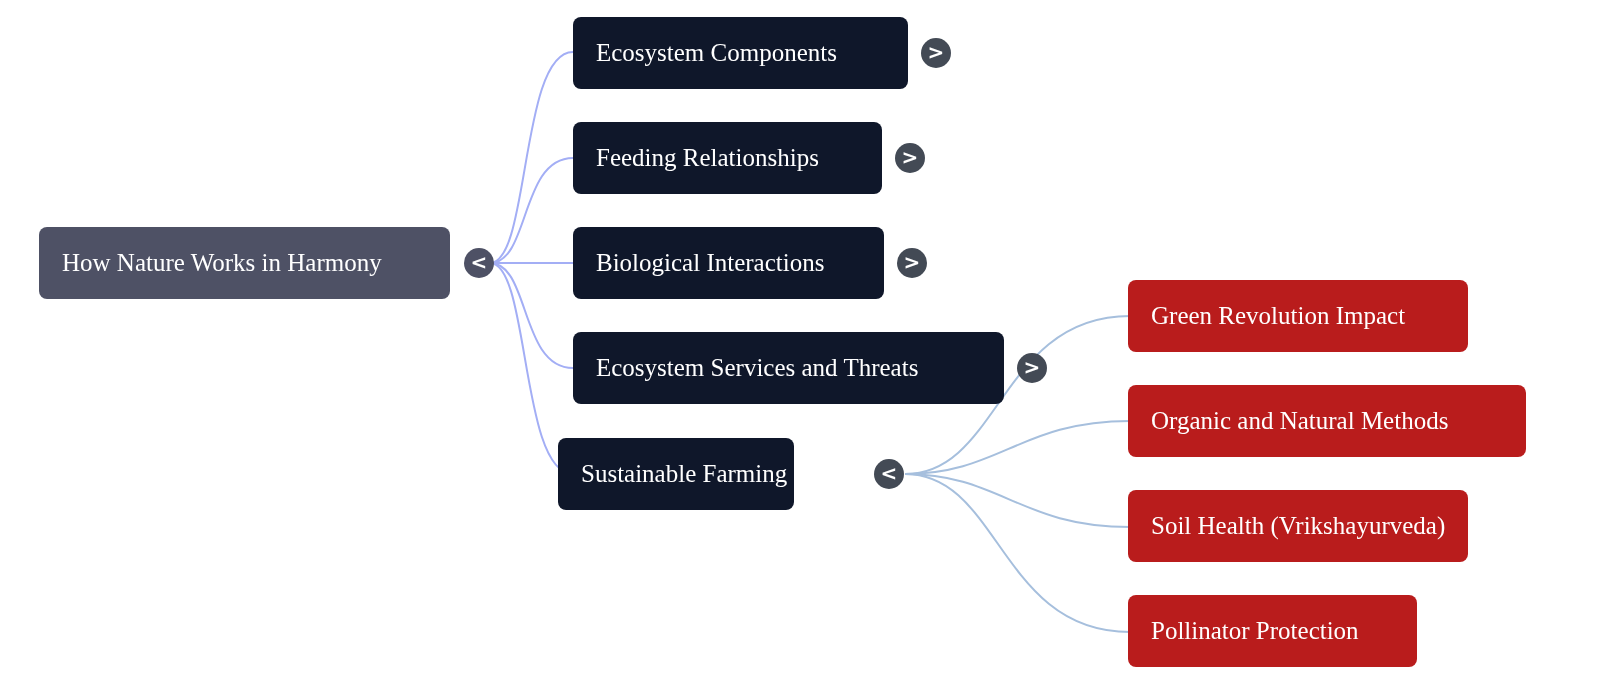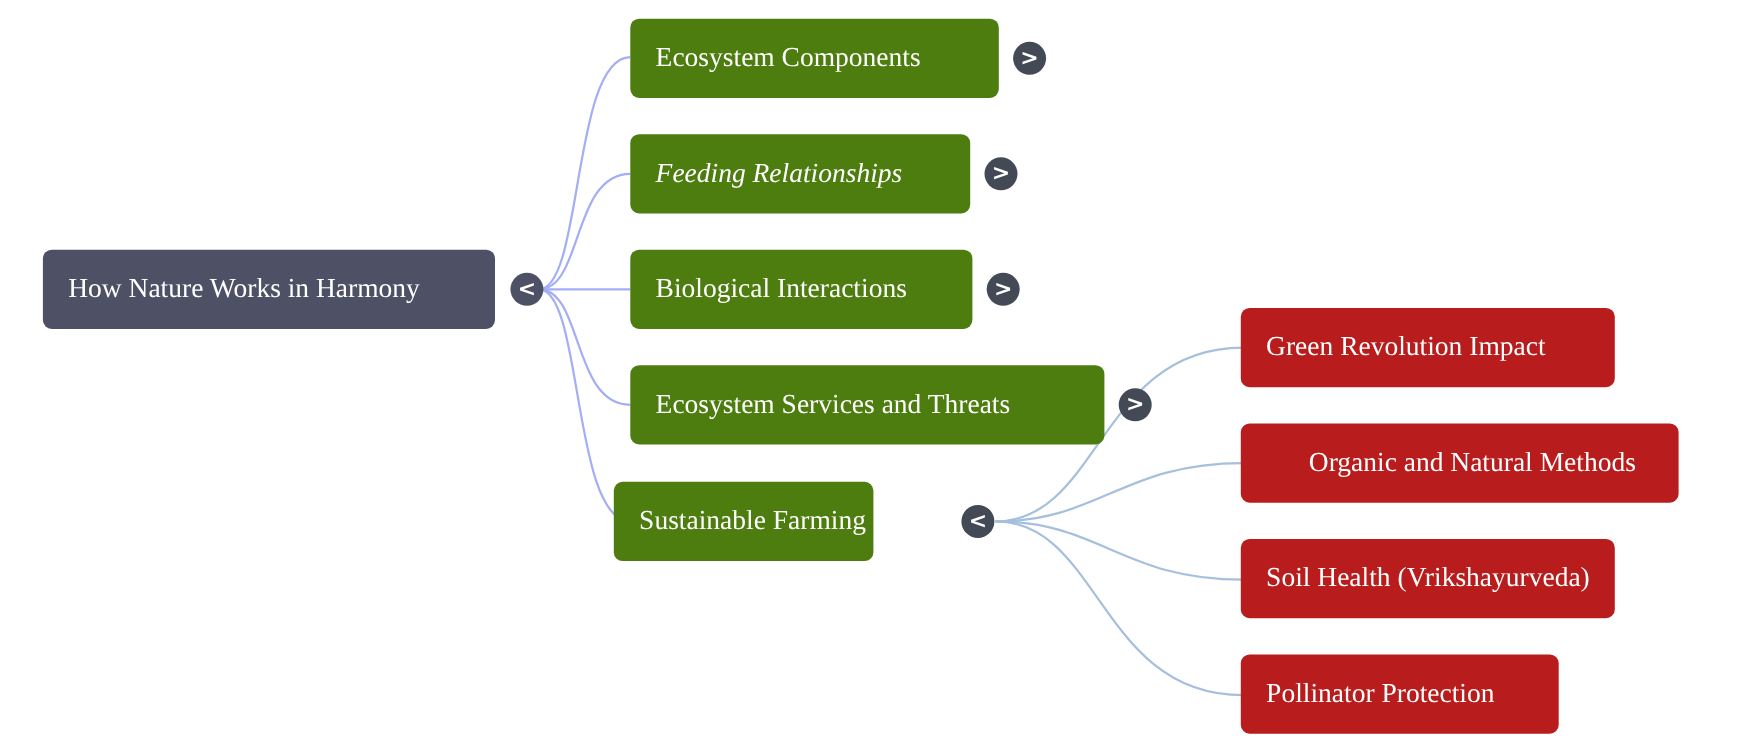--- a/index.html
+++ b/index.html
@@ -3,21 +3,21 @@
 <meta charset="utf-8">
 <style>
   html, body { margin: 0; padding: 0; background: #ffffff; }
   body { width: 1600px; height: 680px; position: relative; overflow: hidden; font-family: "Liberation Serif", "DejaVu Serif", serif; }
   #edges { position: absolute; left: 0; top: 0; width: 1600px; height: 680px; }
   .node {
     position: absolute; box-sizing: border-box; height: 72px; border-radius: 8px;
     color: #ffffff; font-size: 25px; line-height: 72px; padding-left: 23px; white-space: nowrap;
   }
   .root { background: #4e5165; }
-  .l1 { background: #4d7c0f; }
+  .l1 { background: #0f172a; }
   .l2 { background: #b91c1c; }
   .toggle {
     position: absolute; width: 30px; height: 30px; border-radius: 50%;
     background: #434a55; color: #ffffff; font-family: "DejaVu Sans", sans-serif;
     font-size: 20px; line-height: 29px; text-align: center; cursor: pointer; font-weight: bold;
   }
   .toggle.root-t { background: #4e5165; }
 </style>
 </head>
 <body>
@@ -45,21 +45,21 @@
   <span>&lt;</span>
 </div>
 
 <div class="node l1" style="left:573px; top:17px; width:335px;">
   <span>Ecosystem Components</span>
 </div>
 <div class="toggle" style="left:921px; top:38px;">
   <span>&gt;</span>
 </div>
 
-<div class="node l1" style="left:573px; top:122px; width:309px;font-style:italic;">
+<div class="node l1" style="left:573px; top:122px; width:309px;">
   <span>Feeding Relationships</span>
 </div>
 <div class="toggle" style="left:895px; top:143px;">
   <span>&gt;</span>
 </div>
 
 <div class="node l1" style="left:573px; top:227px; width:311px;">
   <span>Biological Interactions</span>
 </div>
 <div class="toggle" style="left:897px; top:248px;">
@@ -76,21 +76,21 @@
 <div class="node l1" style="left:558px; top:438px; width:236px;">
   <span>Sustainable Farming</span>
 </div>
 <div class="toggle" style="left:874px; top:459px;">
   <span>&lt;</span>
 </div>
 
 <div class="node l2" style="left:1128px; top:280px; width:340px;">
   <span>Green Revolution Impact</span>
 </div>
-<div class="node l2" style="left:1128px; top:385px; width:398px;text-align:center;">
+<div class="node l2" style="left:1128px; top:385px; width:398px;">
   <span>Organic and Natural Methods</span>
 </div>
 <div class="node l2" style="left:1128px; top:490px; width:340px;">
   <span>Soil Health (Vrikshayurveda)</span>
 </div>
 <div class="node l2" style="left:1128px; top:595px; width:289px;">
   <span>Pollinator Protection</span>
 </div>
 
 </body></html>

